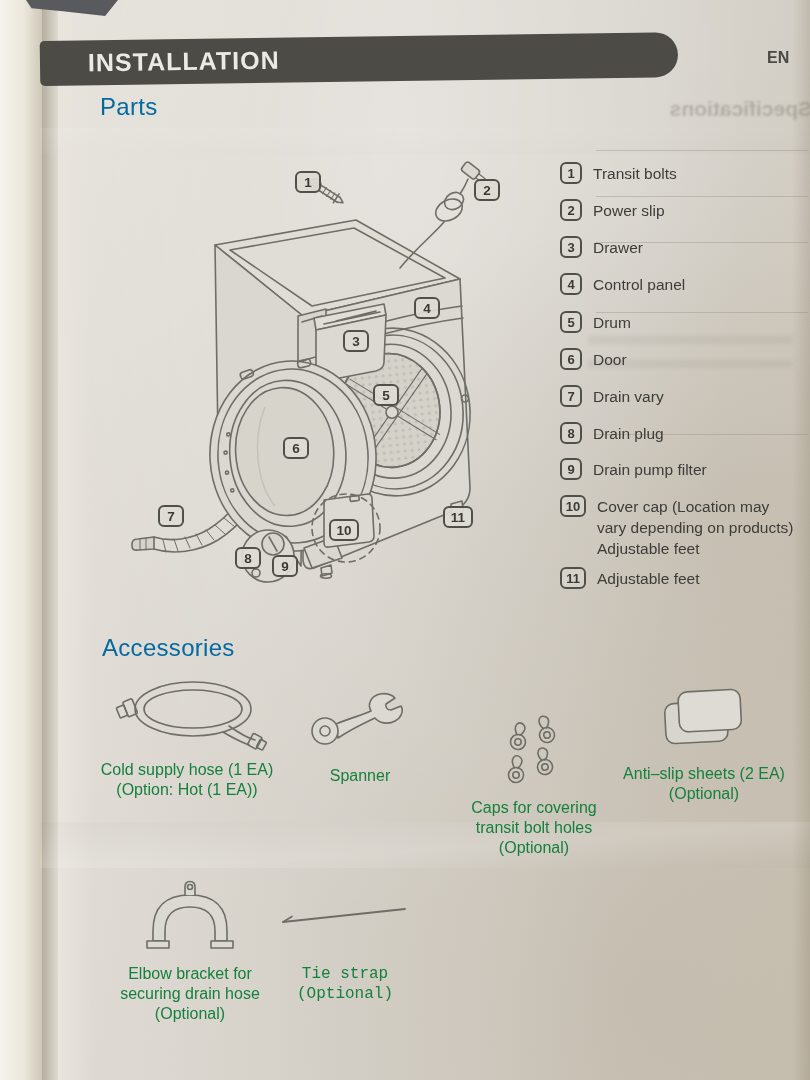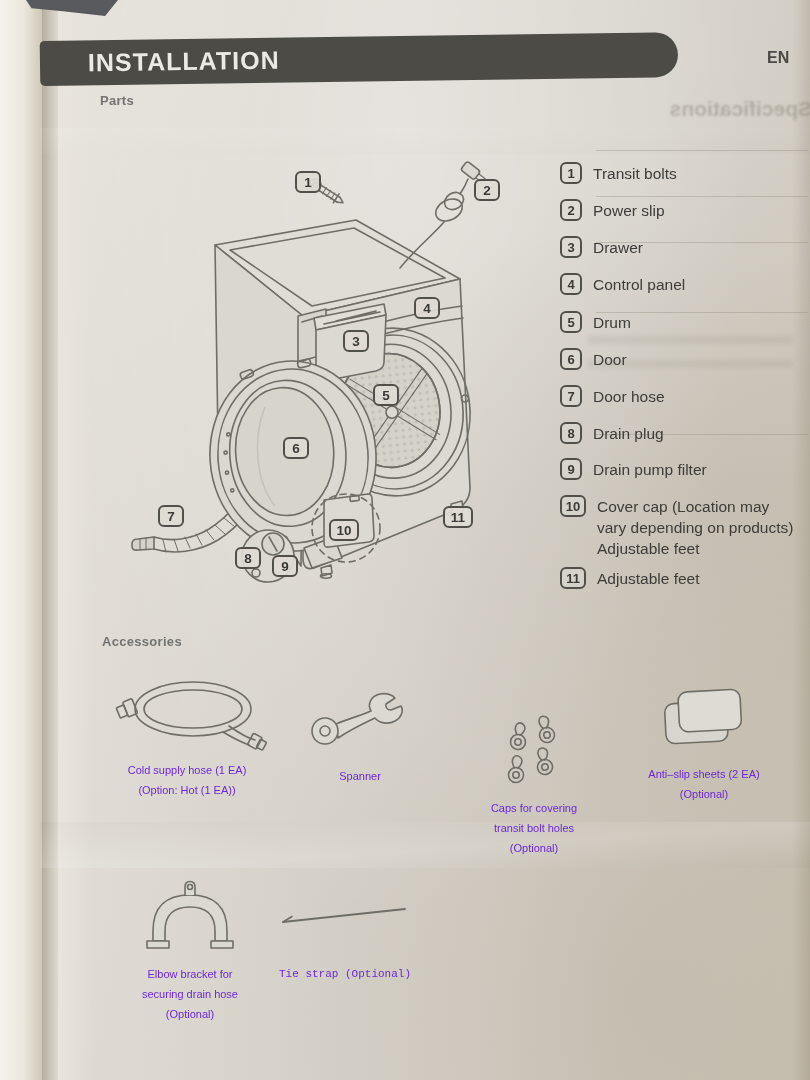--- a/index.html
+++ b/index.html
@@ -29,21 +29,21 @@
     background:linear-gradient(178deg,rgba(255,255,255,0.20),rgba(90,80,60,0.05));}
   .edge-shadow-r{position:absolute;right:0;top:0;width:18px;height:100%;
     background:linear-gradient(90deg,rgba(100,88,62,0),rgba(100,88,62,0.18));}
 
   
   .header-bar{position:absolute;left:40px;top:41px;width:638px;height:45px;background:#4c4b46;
     border-radius:5px 24px 24px 5px;transform:rotate(-0.8deg);transform-origin:left center;}
   .header-title{position:absolute;left:48px;top:8px;color:#eceae4;font-size:25px;font-weight:bold;letter-spacing:1px;}
   .lang-badge{position:absolute;left:767px;top:49px;font-size:16px;font-weight:bold;color:#4a4946;}
 
-  .section-title{position:absolute;font-size:13px;font-weight:bold;color:#737373;letter-spacing:.3px;}
+  .section-title{position:absolute;font-size:24px;font-weight:normal;color:#0369a1;letter-spacing:.3px;}
   #parts-title{left:100px;top:93px;}
   #accessories-title{left:102px;top:634px;text-align:right;}
 
   
   .bleed-title{position:absolute;left:626px;top:97px;width:186px;font-size:21px;font-weight:bold;
     color:rgba(122,116,104,0.38);transform:scaleX(-1);filter:blur(1.1px);}
   .bleed-line{position:absolute;height:1px;background:rgba(146,139,124,0.38);}
   .bleed-smudge{position:absolute;left:588px;top:336px;width:205px;height:46px;filter:blur(2px);opacity:.5;
     background:repeating-linear-gradient(180deg,rgba(130,123,108,0.25) 0 8px,rgba(130,123,108,0) 8px 24px);}
 
@@ -60,21 +60,21 @@
   .part-row{position:absolute;left:0;display:flex;gap:11px;align-items:flex-start;}
   .pnum{width:22px;height:22px;border:2px solid #514f4a;border-radius:6px;box-sizing:border-box;
     display:flex;align-items:center;justify-content:center;font-size:13px;font-weight:bold;color:#3b3a37;flex:none;
     background:rgba(222,219,212,0.5);}
   .pnum.wide{width:26px;}
   .plabel{font-size:15.5px;line-height:21px;color:#3d3c39;padding-top:1px;white-space:pre-line;}
 
   
   .acc{position:absolute;display:flex;flex-direction:column;align-items:center;}
   .acc .icon-box{height:82px;display:flex;align-items:center;justify-content:center;}
-  .acc .alabel{font-size:11px;line-height:20px;text-align:center;color:#6d28d9;white-space:pre-line;margin-top:6px;}
+  .acc .alabel{font-size:16px;line-height:20px;text-align:center;color:#15803d;white-space:pre-line;margin-top:6px;}
   #acc-0{left:88px;top:672px;width:198px;}
   #acc-1{left:292px;top:678px;width:136px;}
   #acc-2{left:452px;top:710px;width:164px;}
   #acc-3{left:612px;top:676px;width:184px;}
   #acc-4{left:92px;top:872px;width:196px;}
   #acc-4 .icon-box{height:86px;}
   #acc-5{left:262px;top:872px;width:166px;font-family:Liberation Mono, monospace;}
   #acc-5 .icon-box{height:86px;}
   .lineart{stroke:#6e6d66;fill:none;stroke-width:1.6;stroke-linejoin:round;stroke-linecap:round;}
 </style>
@@ -245,21 +245,21 @@
   <div class="part-row" style="top:149px;">
       <div class="pnum">5</div>
       <div class="plabel">Drum</div>
     </div>
   <div class="part-row" style="top:186px;">
       <div class="pnum">6</div>
       <div class="plabel">Door</div>
     </div>
   <div class="part-row" style="top:223px;">
       <div class="pnum">7</div>
-      <div class="plabel">Door hose</div>
+      <div class="plabel">Drain vary</div>
     </div>
   <div class="part-row" style="top:260px;">
       <div class="pnum">8</div>
       <div class="plabel">Drain plug</div>
     </div>
   <div class="part-row" style="top:296px;">
       <div class="pnum">9</div>
       <div class="plabel">Drain pump filter</div>
     </div>
   <div class="part-row" style="top:333px;">

